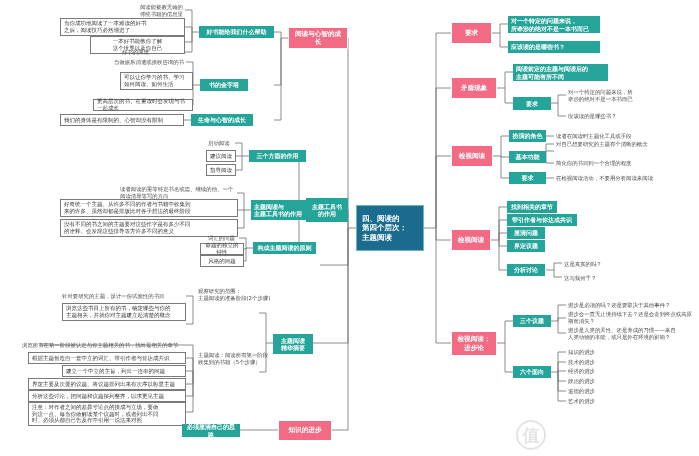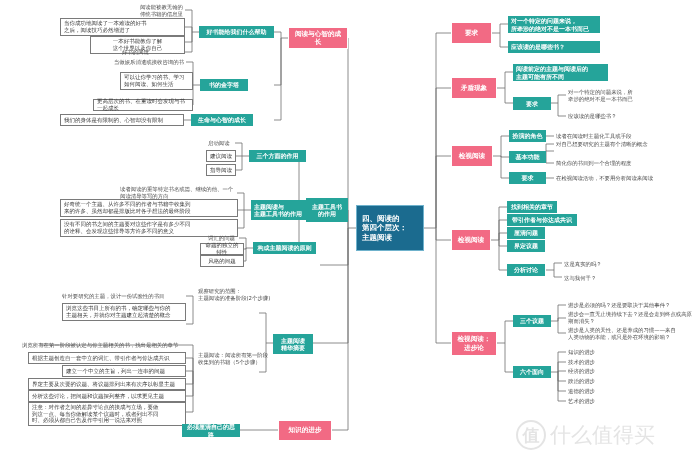--- a/index.html
+++ b/index.html
@@ -376,16 +376,15 @@
   <div class="node n-box al-l" style="left:28px; top:390px; width:158px; height:12px;">分析这些讨论，把问题和议题摆列整齐，以求更见主题</div>
   <div class="node n-box al-l" style="left:28px; top:402px; width:158px; height:24px;">注意：对作者之间的差异寸论点的接成与立场，要做
 到这一点、每当你做解读某个议题时，或者列出不同
 时、必须从都自己告及作中引用一说法来对照</div>
 
   <div class="node n-pink" style="left:278px; top:420px; width:54px; height:21px;">知识的进步</div>
   <div class="node n-teal" style="left:182px; top:424px; width:58px; height:13px;">必须厘清自己的思路</div>
 
   <div id="watermark">
     <div class="wm-logo">值</div>
-    <div class="wm-text">什么值得买</div>
   </div>
 
 </div>
 
 </body></html>

